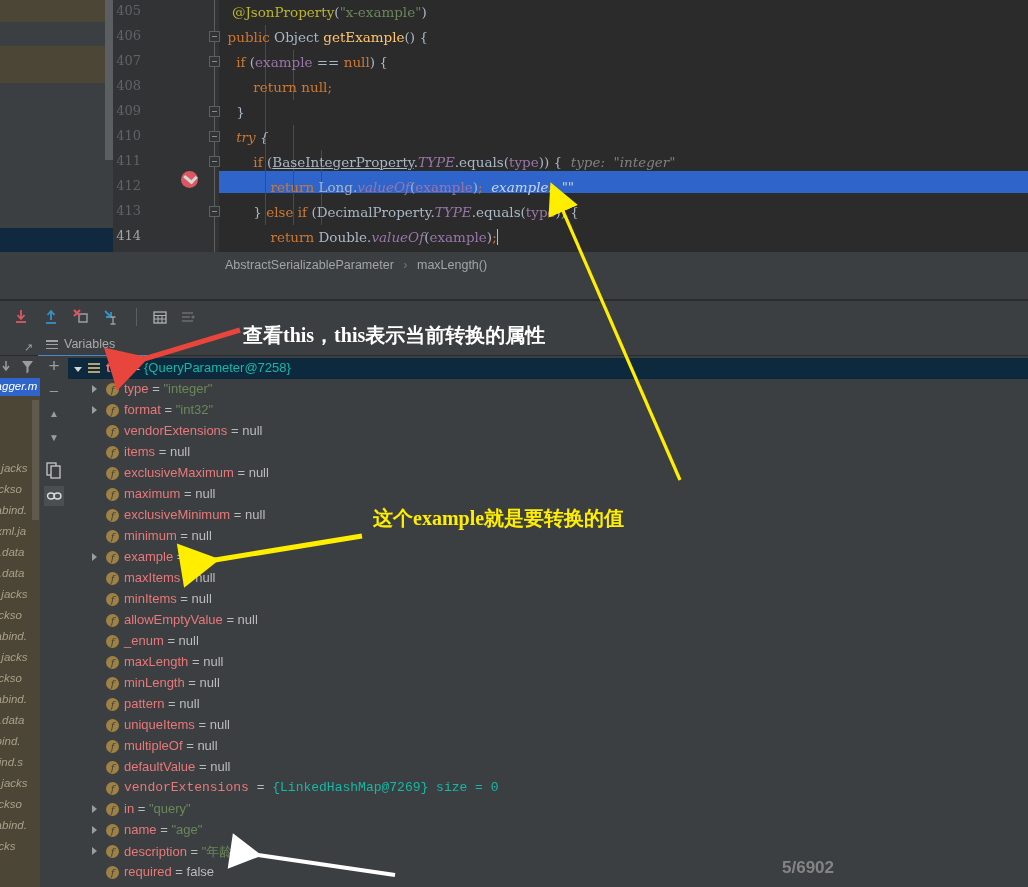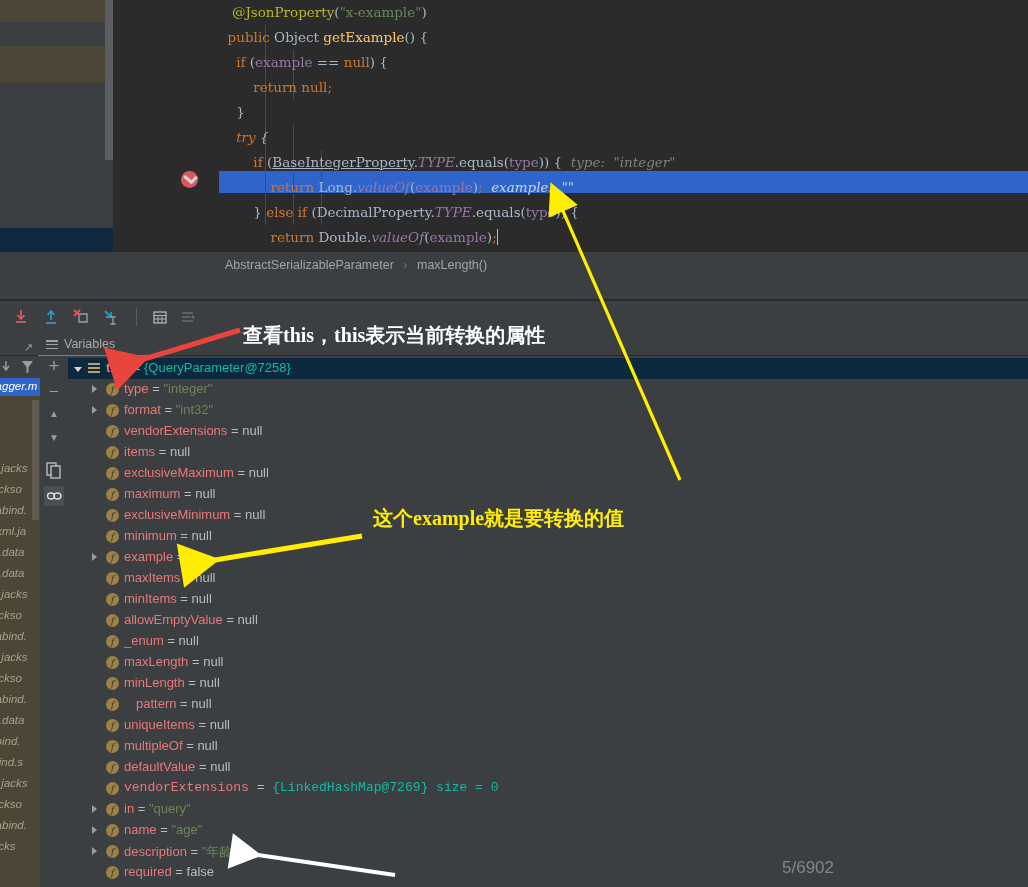--- a/index.html
+++ b/index.html
@@ -195,38 +195,61 @@
     font-family: Liberation Serif, serif;
     white-space: nowrap;
   }
   #ann1 { left: 243px; top: 322px; font-size: 20px; color: #ffffff; }
   #ann2 { left: 373px; top: 505px; font-size: 20px; color: #ffee00; }
   #ann3 { left: 404px; top: 853px; font-size: 19px; color: #ffffff; }
   #watermark {
     position:absolute; left: 782px; top: 858px;
     color: rgba(190,190,190,0.55); font-size: 17px;
     font-family:"Liberation Sans", sans-serif;
+    font-weight:bold;
   }
   svg.arrows { position:absolute; left:0; top:0; width:1028px; height:887px; pointer-events:none; }
 </style>
 </head>
 <body>
 
 <div id="root">
 
   <div id="editor-area">
 
     <div id="left-strip">
       <div class="lstrip" id="ls1"></div>
       <div class="lstrip" id="ls2"></div>
       <div class="lstrip" id="ls3"></div>
       <div class="lstrip" id="ls4"></div>
       <div id="ls-sb"></div>
     </div>
 
+    <div id="gutter">
+      <div id="foldline"></div>
+      <div id="hl-row2"></div>
+
+      <div class="lineno" style="top:3px;">405</div>
+      <div class="lineno" style="top:28px;">406</div>
+      <div class="lineno" style="top:53px;">407</div>
+      <div class="lineno" style="top:78px;">408</div>
+      <div class="lineno" style="top:103px;">409</div>
+      <div class="lineno" style="top:128px;">410</div>
+      <div class="lineno" style="top:153px;">411</div>
+      <div class="lineno" style="top:178px;">412</div>
+      <div class="lineno" style="top:203px;">413</div>
+      <div class="lineno cur" style="top:228px;">414</div>
+
+      <div class="fold" style="top:31px;"></div>
+      <div class="fold" style="top:56px;"></div>
+      <div class="fold end" style="top:106px;"></div>
+      <div class="fold" style="top:131px;"></div>
+      <div class="fold" style="top:156px;"></div>
+      <div class="fold end" style="top:206px;"></div>
+    </div>
 
     <div id="breakpoint">
         <div class="tick"></div>
       </div>
 
     <div id="hl-row"></div>
 
     <div id="code">
       <div class="ind-line" style="left:46px; top:25px; height:200px;"></div>
       <div class="ind-line" style="left:74px; top:50px; height:50px;"></div>
@@ -443,21 +466,21 @@
         <div class="vrow" style="top: 296px;">
           <div class="ficon" style="left:38px;top:4px;">f</div>
           <div class="vlabel" style="left:56px;top:2px;"><span class="vname">maxLength</span> <span class="veq">=</span> <span class="vval-null">null</span></div>
         </div>
         <div class="vrow" style="top: 317px;">
           <div class="ficon" style="left:38px;top:4px;">f</div>
           <div class="vlabel" style="left:56px;top:2px;"><span class="vname">minLength</span> <span class="veq">=</span> <span class="vval-null">null</span></div>
         </div>
         <div class="vrow" style="top: 338px;">
           <div class="ficon" style="left:38px;top:4px;">f</div>
-          <div class="vlabel" style="left:56px;top:2px;margin-left:12px;"><span class="vname">pattern</span> <span class="veq">=</span> <span class="vval-null">null</span></div>
+          <div class="vlabel" style="left:56px;top:2px;"><span class="vname">pattern</span> <span class="veq">=</span> <span class="vval-null">null</span></div>
         </div>
         <div class="vrow" style="top: 359px;">
           <div class="ficon" style="left:38px;top:4px;">f</div>
           <div class="vlabel" style="left:56px;top:2px;"><span class="vname">uniqueItems</span> <span class="veq">=</span> <span class="vval-null">null</span></div>
         </div>
         <div class="vrow" style="top: 380px;">
           <div class="ficon" style="left:38px;top:4px;">f</div>
           <div class="vlabel" style="left:56px;top:2px;"><span class="vname">multipleOf</span> <span class="veq">=</span> <span class="vval-null">null</span></div>
         </div>
         <div class="vrow" style="top: 401px;">

